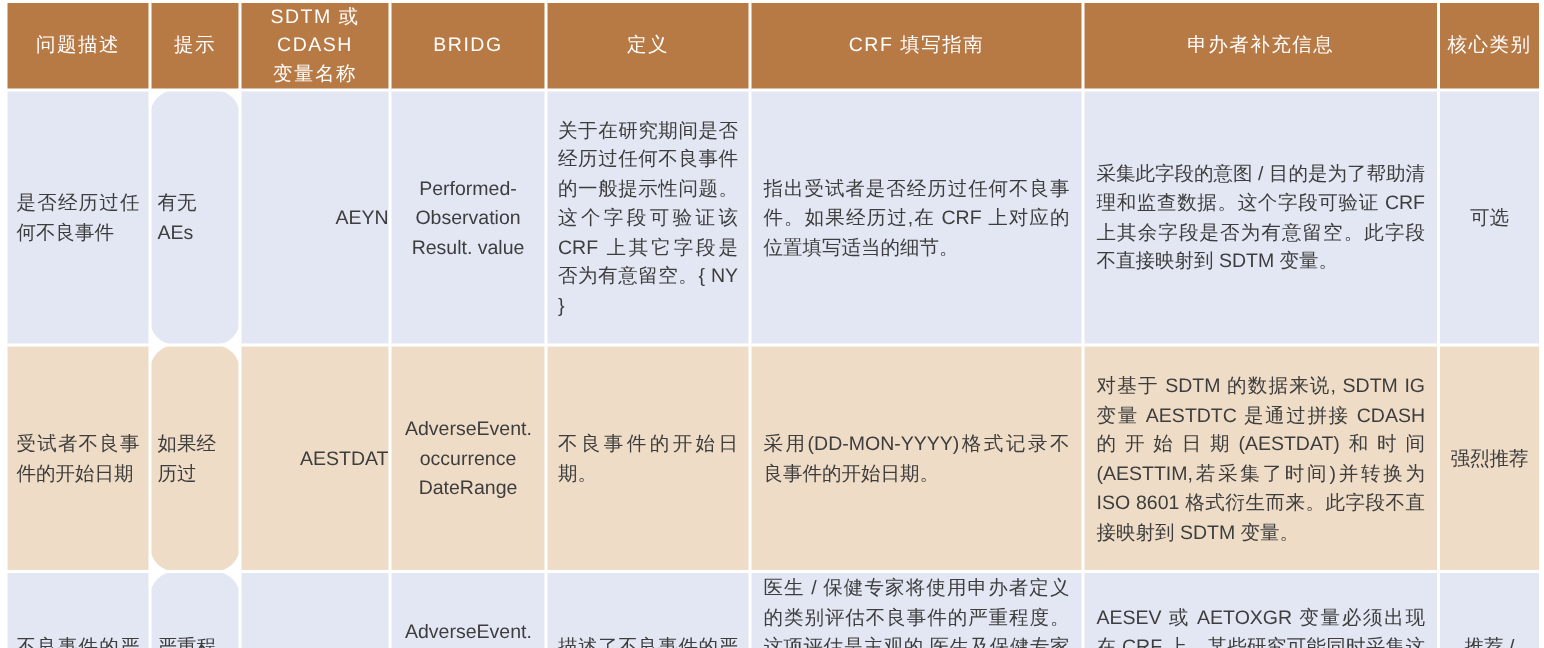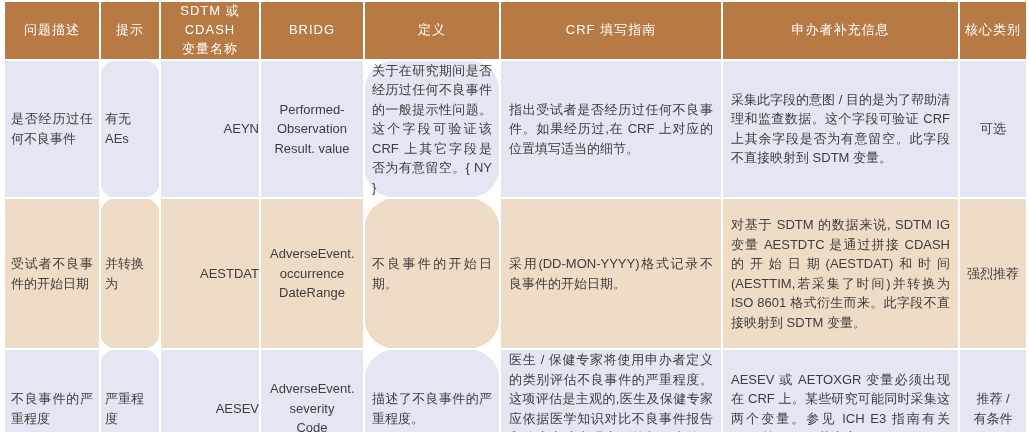--- a/index.html
+++ b/index.html
@@ -46,21 +46,21 @@
     background:var(--header-bg);color:var(--header-text);
     font-weight:normal;text-align:center;
     letter-spacing:1px;line-height:1.45;
   }
   tr.row-0 td,tr.row-2 td{background:var(--row-odd-bg);}
   tr.row-1 td{background:var(--row-even-bg);}
   td.col-question{text-align:justify;padding:0 6px;margin-left:23px;}
   td.col-prompt{text-align:left;padding:0 4px;border-radius:17px;}
   td.col-variable{text-align:right;margin-top:13px;}
   td.col-bridg{text-align:center;padding:0 9px;}
-  td.col-definition{text-align:justify;padding:0 7px;border-radius:32px;}
+  td.col-definition{text-align:justify;padding:16px 7px;}
   td.col-crf{text-align:justify;padding:0 8px;}
   td.col-sponsor{text-align:justify;padding:16px 8px;margin-left:44px;}
   td.col-core{text-align:center;margin-top:48px;}
 </style>
 </head>
 <body>
 
 <div class="page">
 
 
@@ -97,21 +97,21 @@
         <td class="col-bridg">Performed-
 Observation
 Result. value</td>
         <td class="col-definition">关于在研究期间是否经历过任何不良事件的一般提示性问题。这个字段可验证该 CRF 上其它字段是否为有意留空。{ NY }</td>
         <td class="col-crf">指出受试者是否经历过任何不良事件。如果经历过,在 CRF 上对应的位置填写适当的细节。</td>
         <td class="col-sponsor">采集此字段的意图 / 目的是为了帮助清理和监查数据。这个字段可验证 CRF 上其余字段是否为有意留空。此字段不直接映射到 SDTM 变量。</td>
         <td class="col-core">可选</td>
       </tr>
       <tr class="row-1">
         <td class="col-question">受试者不良事件的开始日期</td>
-        <td class="col-prompt">并转换为</td>
+        <td class="col-prompt">如果经历过</td>
         <td class="col-variable">AESTDAT</td>
         <td class="col-bridg">AdverseEvent.
 occurrence
 DateRange</td>
         <td class="col-definition">不良事件的开始日期。</td>
         <td class="col-crf">采用(DD-MON-YYYY)格式记录不良事件的开始日期。</td>
         <td class="col-sponsor">对基于 SDTM 的数据来说, SDTM IG 变量 AESTDTC 是通过拼接 CDASH 的开始日期(AESTDAT)和时间(AESTTIM,若采集了时间)并转换为 ISO 8601 格式衍生而来。此字段不直接映射到 SDTM 变量。</td>
         <td class="col-core">强烈推荐</td>
       </tr>
       <tr class="row-2">

